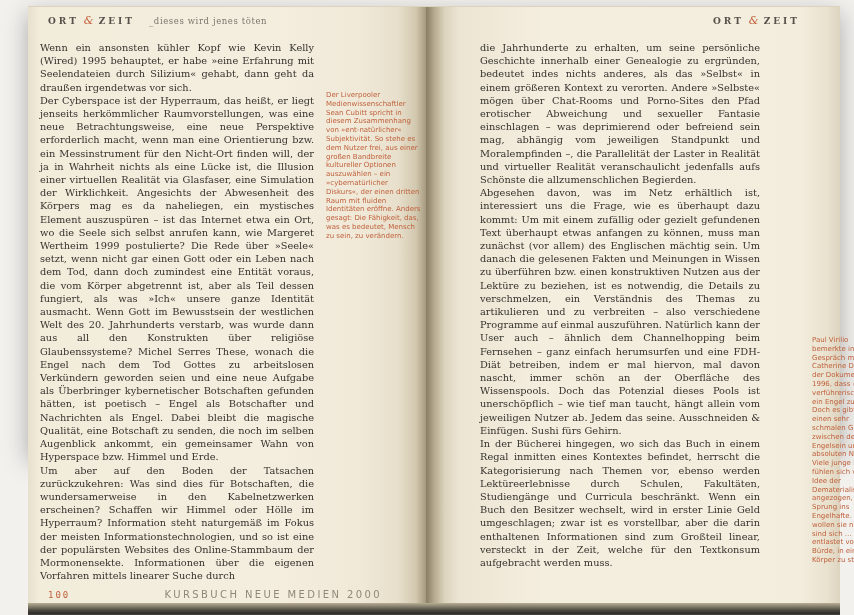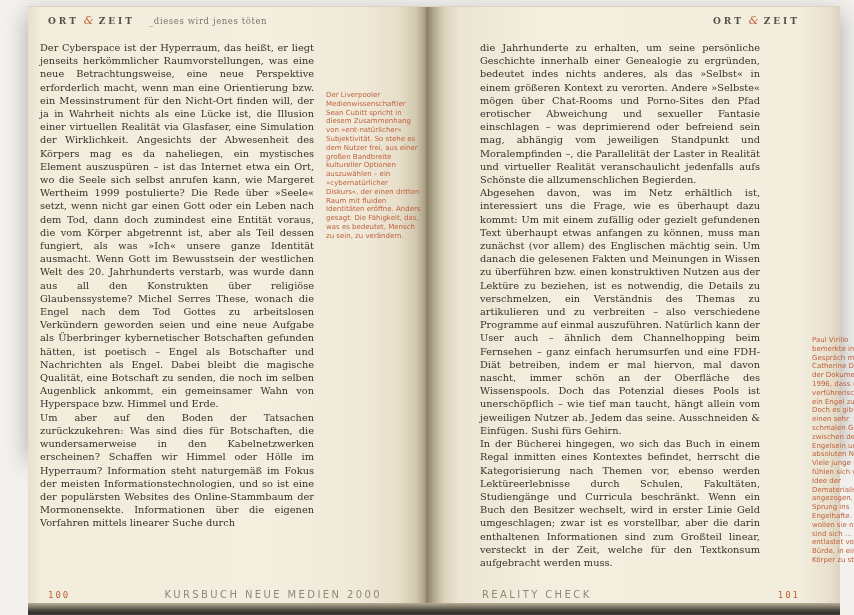--- a/index.html
+++ b/index.html
@@ -93,20 +93,21 @@
   <div class="book">
     <div class="pages">
 
       <section class="page page-left">
         <header class="run-head run-head-left">
           <span class="rh-word">ORT</span><span class="rh-amp">&amp;</span><span class="rh-word">ZEIT</span><span class="rh-chapter">_dieses wird jenes töten</span>
         </header>
 
         <div class="cols cols-left">
           <div class="body-col body-col-left">
+            <p class="par">Wenn ein ansonsten kühler Kopf wie Kevin Kelly (Wired) 1995 behauptet, er habe »eine Erfahrung mit Seelendateien durch Silizium« gehabt, dann geht da draußen irgendetwas vor sich.</p>
             <p class="par">Der Cyberspace ist der Hyperraum, das heißt, er liegt jenseits herkömmlicher Raumvorstellungen, was eine neue Betrachtungsweise, eine neue Perspektive erforderlich macht, wenn man eine Orientierung bzw. ein Messinstrument für den Nicht-Ort finden will, der ja in Wahrheit nichts als eine Lücke ist, die Illusion einer virtuellen Realität via Glasfaser, eine Simulation der Wirklichkeit. Angesichts der Abwesenheit des Körpers mag es da naheliegen, ein mystisches Element auszuspüren – ist das Internet etwa ein Ort, wo die Seele sich selbst anrufen kann, wie Margeret Wertheim 1999 postulierte? Die Rede über »Seele« setzt, wenn nicht gar einen Gott oder ein Leben nach dem Tod, dann doch zumindest eine Entität voraus, die vom Körper abgetrennt ist, aber als Teil dessen fungiert, als was »Ich« unsere ganze Identität ausmacht. Wenn Gott im Bewusstsein der westlichen Welt des 20. Jahrhunderts verstarb, was wurde dann aus all den Konstrukten über religiöse Glaubenssysteme? Michel Serres These, wonach die Engel nach dem Tod Gottes zu arbeitslosen Verkündern geworden seien und eine neue Aufgabe als Überbringer kybernetischer Botschaften gefunden hätten, ist poetisch – Engel als Botschafter und Nachrichten als Engel. Dabei bleibt die magische Qualität, eine Botschaft zu senden, die noch im selben Augenblick ankommt, ein gemeinsamer Wahn von Hyperspace bzw. Himmel und Erde.</p>
             <p class="par">Um aber auf den Boden der Tatsachen zurückzukehren: Was sind dies für Botschaften, die wundersamerweise in den Kabelnetzwerken erscheinen? Schaffen wir Himmel oder Hölle im Hyperraum? Information steht naturgemäß im Fokus der meisten Informationstechnologien, und so ist eine der populärsten Websites des Online-Stammbaum der Mormonensekte. Informationen über die eigenen Vorfahren mittels linearer Suche durch</p>
           </div>
           <aside class="note-col note-col-left">Der Liverpooler Medienwissenschaftler Sean Cubitt spricht in diesem Zusammenhang von »ent-natürlicher« Subjektivität. So stehe es dem Nutzer frei, aus einer großen Bandbreite kultureller Optionen auszuwählen – ein »cybernatürlicher Diskurs«, der einen dritten Raum mit fluiden Identitäten eröffne. Anders gesagt: Die Fähigkeit, das, was es bedeutet, Mensch zu sein, zu verändern.</aside>
         </div>
 
         <footer class="page-foot foot-left">
           <span class="folio">100</span>
           <span class="foot-title">KURSBUCH NEUE MEDIEN 2000</span>
         </footer>
@@ -119,22 +120,18 @@
 
         <div class="cols cols-right">
           <div class="body-col body-col-right">
             <p class="par">die Jahrhunderte zu erhalten, um seine persönliche Geschichte innerhalb einer Genealogie zu ergründen, bedeutet indes nichts anderes, als das »Selbst« in einem größeren Kontext zu verorten. Andere »Selbste« mögen über Chat-Rooms und Porno-Sites den Pfad erotischer Abweichung und sexueller Fantasie einschlagen – was deprimierend oder befreiend sein mag, abhängig vom jeweiligen Standpunkt und Moralempfinden –, die Parallelität der Laster in Realität und virtueller Realität veranschaulicht jedenfalls aufs Schönste die allzumenschlichen Begierden.</p>
             <p class="par">Abgesehen davon, was im Netz erhältlich ist, interessiert uns die Frage, wie es überhaupt dazu kommt: Um mit einem zufällig oder gezielt gefundenen Text überhaupt etwas anfangen zu können, muss man zunächst (vor allem) des Englischen mächtig sein. Um danach die gelesenen Fakten und Meinungen in Wissen zu überführen bzw. einen konstruktiven Nutzen aus der Lektüre zu beziehen, ist es notwendig, die Details zu verschmelzen, ein Verständnis des Themas zu artikulieren und zu verbreiten – also verschiedene Programme auf einmal auszuführen. Natürlich kann der User auch – ähnlich dem Channelhopping beim Fernsehen – ganz einfach herumsurfen und eine FDH-Diät betreiben, indem er mal hiervon, mal davon nascht, immer schön an der Oberfläche des Wissenspools. Doch das Potenzial dieses Pools ist unerschöpflich – wie tief man taucht, hängt allein vom jeweiligen Nutzer ab. Jedem das seine. Ausschneiden &amp; Einfügen. Sushi fürs Gehirn.</p>
             <p class="par">In der Bücherei hingegen, wo sich das Buch in einem Regal inmitten eines Kontextes befindet, herrscht die Kategorisierung nach Themen vor, ebenso werden Lektüreerlebnisse durch Schulen, Fakultäten, Studiengänge und Curricula beschränkt. Wenn ein Buch den Besitzer wechselt, wird in erster Linie Geld umgeschlagen; zwar ist es vorstellbar, aber die darin enthaltenen Informationen sind zum Großteil linear, versteckt in der Zeit, welche für den Textkonsum aufgebracht werden muss.</p>
           </div>
           <aside class="note-col note-col-right">Paul Virilio bemerkte in einem Gespräch mit Catherine David vor der Dokumenta 1996, dass »es sehr verführerisch wäre, ein Engel zu sein. Doch es gibt nur einen sehr schmalen Grat zwischen dem Engelsein und dem absoluten Nichtsein. Viele junge Künstler fühlen sich von der Idee der Dematerialisierung angezogen, vom Sprung ins Engelhafte. Sterben wollen sie nicht, sie sind sich … entlastet von der Bürde, in einem Körper zu stecken.«</aside>
         </div>
 
-        <footer class="page-foot foot-right">
-          <span class="foot-title">REALITY CHECK</span>
-          <span class="folio">101</span>
-        </footer>
       </section>
 
     </div>
     <div class="bottom-edge"></div>
   </div>
 </div>
 
 </body></html>

